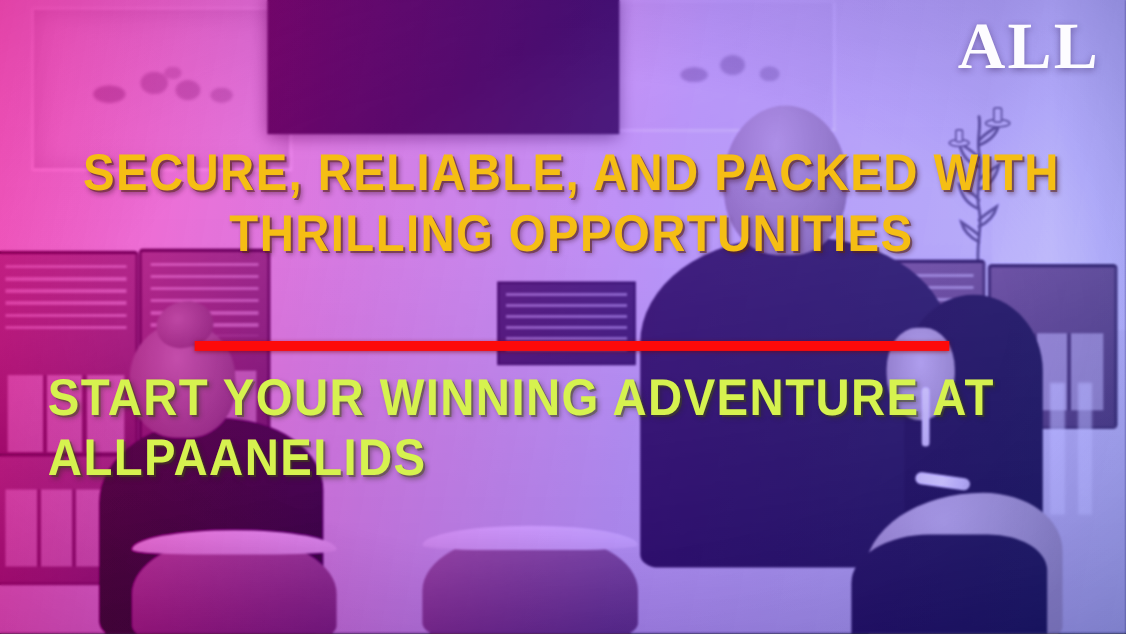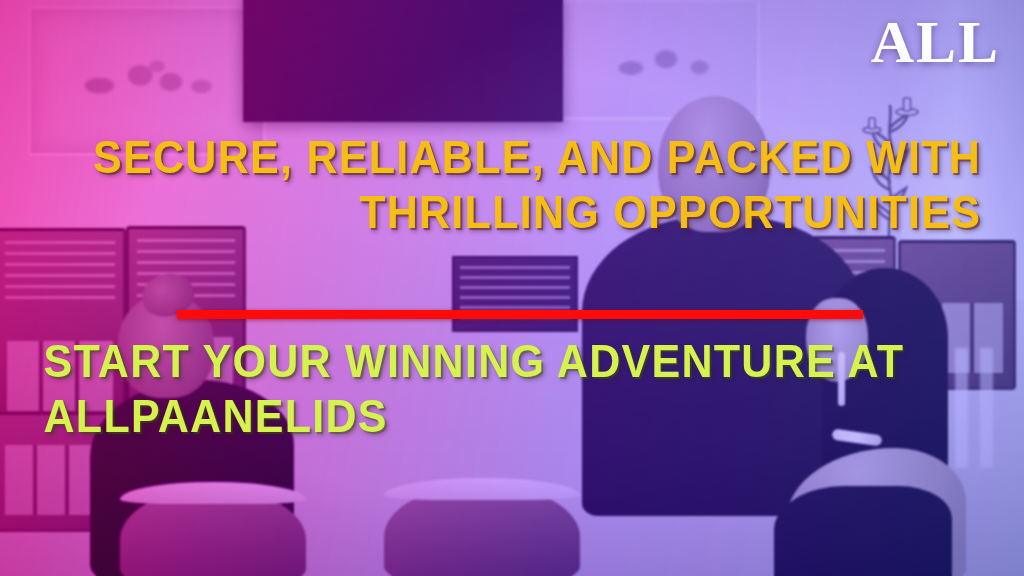--- a/index.html
+++ b/index.html
@@ -239,21 +239,21 @@
     font-family:"Liberation Serif", serif;
     font-size:60px; font-weight:700;
     letter-spacing:2px;
     color:#fdfcff;
     line-height:1;
     text-shadow:0 2px 7px rgba(40,20,70,.45);
   }
 
   .headline-top {
     position:absolute; left:15px; right:0; top:130px;
-    text-align:right;
+    text-align:center;
   }
   .headline-bottom {
     position:absolute; left:0; right:0; top:334px;
     text-align:left;
   }
 
   .hl-line {
     display:block;
     font-family:"Liberation Sans Narrow","Liberation Sans", sans-serif;
     font-weight:700;

